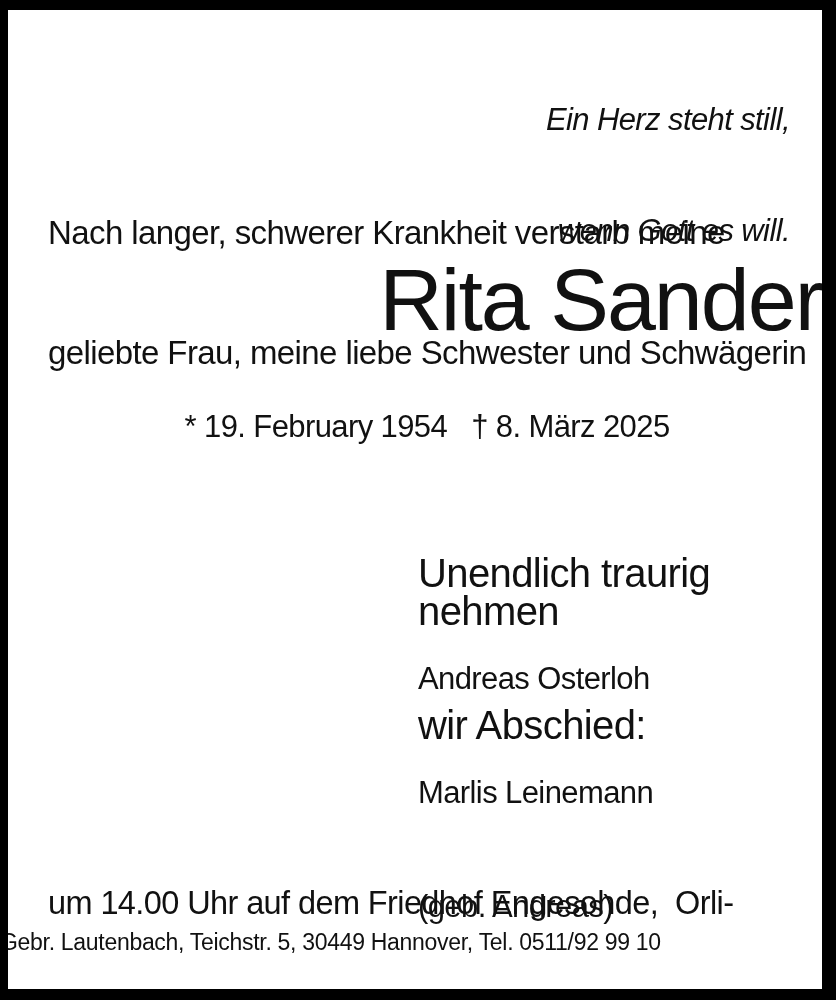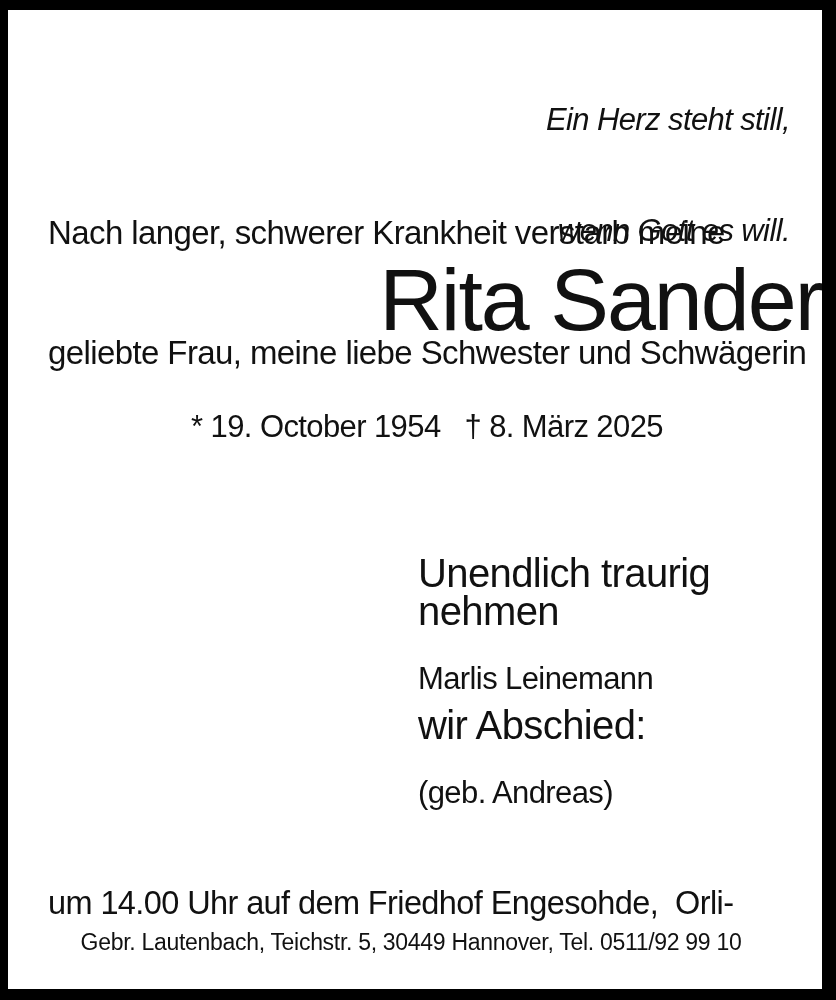--- a/index.html
+++ b/index.html
@@ -80,21 +80,21 @@
   .funeral {
     left: 48px;
     top: 807px;
     font-size: 32.5px;
     line-height: 38.5px;
   }
   .funeral-home {
     left: 0;
     right: 14px;
     top: 928px;
-    text-align: center;
+    text-align: left;
     font-size: 23px;
     line-height: 28px;
     letter-spacing: -0.3px;
   }
 </style>
 </head>
 <body>
 
 <div class="page">
   <div class="frame"></div>
@@ -105,29 +105,30 @@
   </div>
 
   <div class="txt epigraph">
     <div>Ein Herz steht still,</div>
     <div>wenn Gott es will.</div>
   </div>
 
   <div class="txt deceased-name">Rita Sander</div>
 
   <div class="txt dates">
-    <span class="birth-date">* 19. October 1954</span><span class="death-date">† 8. März 2025</span>
+    <span class="birth-date">* 19. February 1954</span><span class="death-date">† 8. März 2025</span>
   </div>
 
   <div class="txt mourning-intro">
     <div>Unendlich traurig nehmen</div>
     <div>wir Abschied:</div>
   </div>
 
   <div class="txt mourners">
+    <div>Andreas Osterloh</div>
     <div>Marlis Leinemann</div>
     <div>(geb. Andreas)</div>
     
     
   </div>
 
   <div class="txt funeral">
     <div>um 14.00 Uhr auf dem Friedhof Engesohde,  Orli-</div>
     
   </div>

